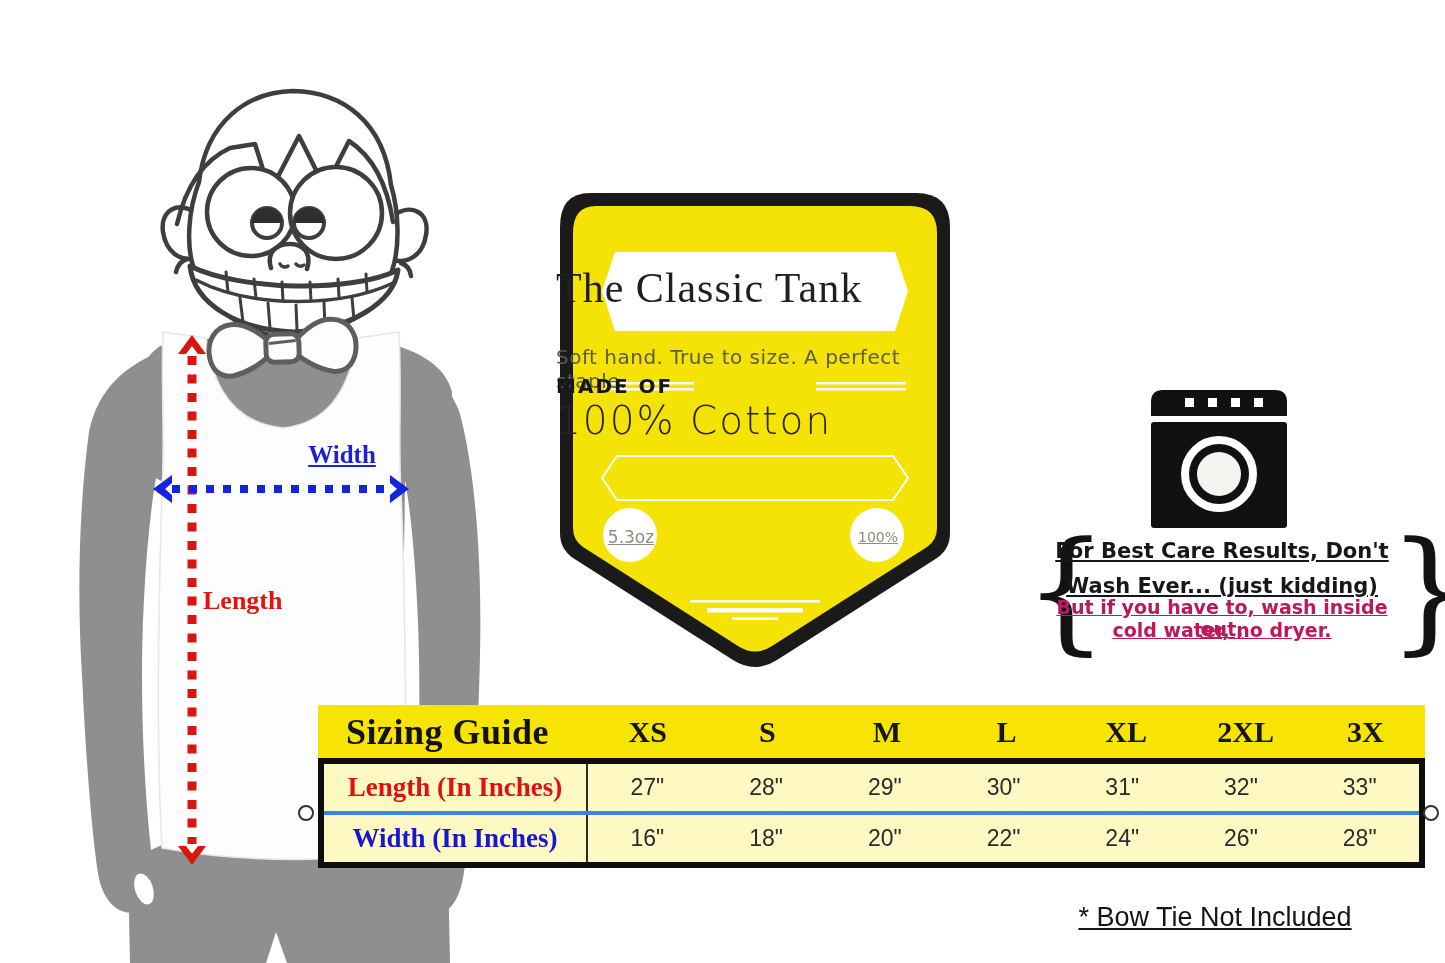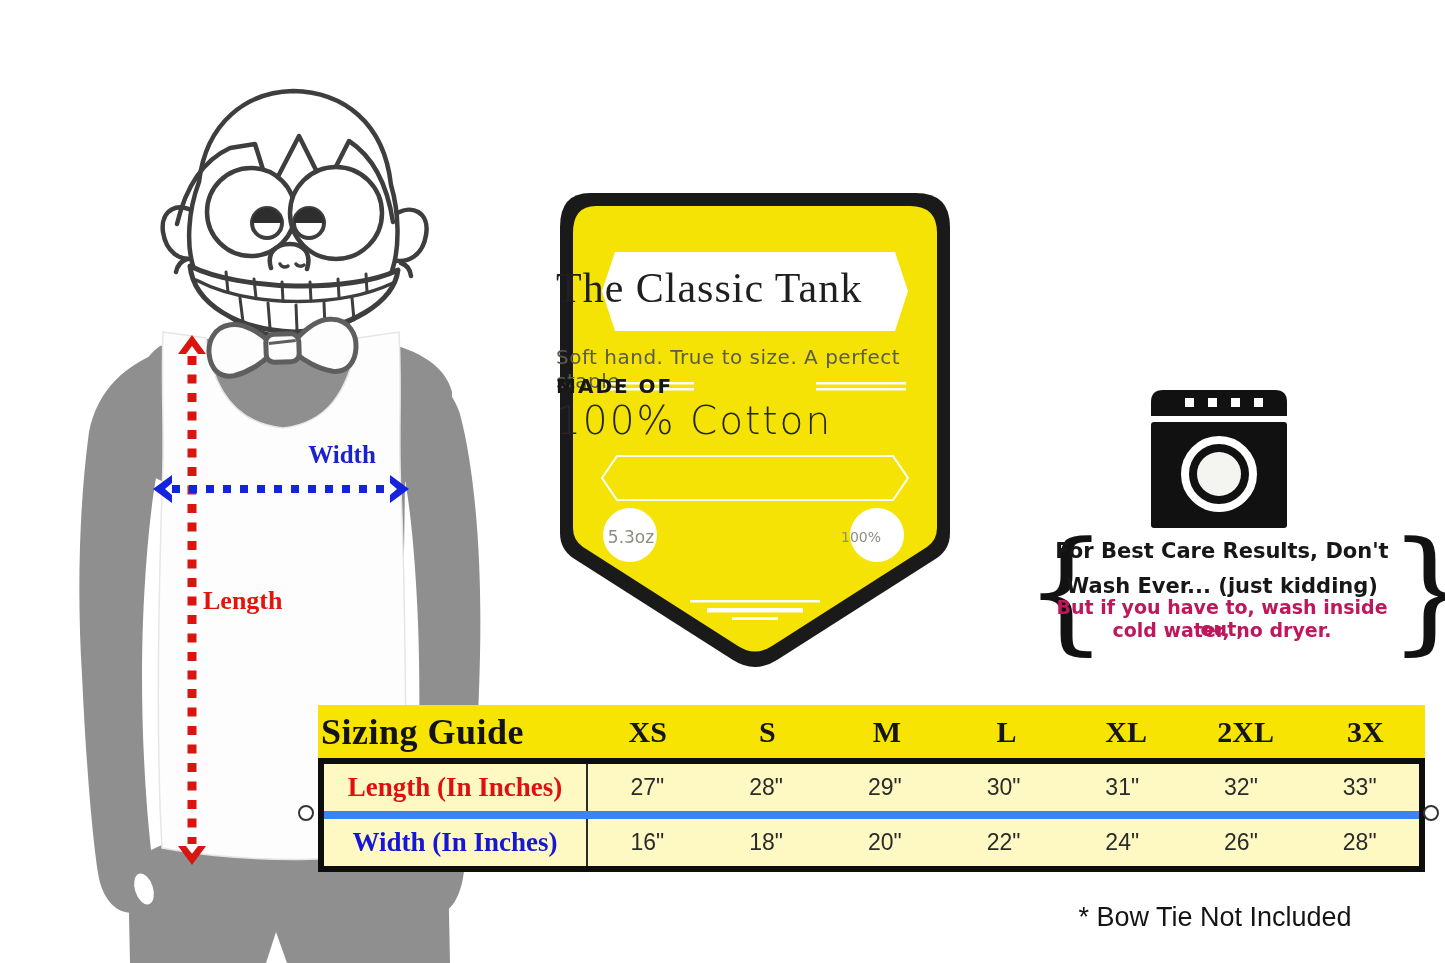--- a/index.html
+++ b/index.html
@@ -1,57 +1,57 @@
 <!DOCTYPE html>
 <html><head>
 <meta charset="utf-8">
 <style>
   html,body{margin:0;padding:0;background:#fff;}
   #stage{position:relative;width:1445px;height:963px;background:#ffffff;overflow:hidden;
          font-family:"Liberation Sans",sans-serif;}
   .abs{position:absolute;}
-  .ctr{text-align:center;}
+  .ctr{text-align:center;text-decoration:underline;}
 
   
   #width-label{left:282px;top:441px;width:120px;font:bold 25px "Liberation Serif",serif;color:#1b21cc;}
   #length-label{left:203px;top:586px;width:140px;font:bold 26px "Liberation Serif",serif;color:#e3140c;}
 
   
   #badge{left:556px;top:188px;width:398px;height:492px;}
   #badge svg{position:absolute;left:0;top:0;}
   .badge-text{position:absolute;left:0;width:100%;}
   #badge-title{top:76px;font:42px "Liberation Serif",serif;color:#1f1f1f;letter-spacing:1px;}
   #badge-subtitle{top:157px;font:20px "DejaVu Sans",sans-serif;color:#5a5a4e;letter-spacing:.5px;}
   #made-of{top:186px;font:bold 20px "DejaVu Sans",sans-serif;color:#161616;letter-spacing:2px;}
   #material{top:210px;font:39px "DejaVu Sans",sans-serif;font-weight:300;color:#262626;letter-spacing:2px;}
   #fit-label{top:272px;font:bold 29px "DejaVu Sans",sans-serif;color:#191919;letter-spacing:1px;}
   #weight-circle-text{left:47px;top:339px;width:56px;font:17px "DejaVu Sans",sans-serif;color:#8d8d80;}
-  #percent-circle-text{left:277px;top:341px;width:56px;font:14px "DejaVu Sans",sans-serif;color:#8d8d80;}
+  #percent-circle-text{left:294px;top:341px;width:56px;font:14px "DejaVu Sans",sans-serif;color:#8d8d80;}
 
   
   .brace{font-family:"DejaVu Serif",serif;font-size:132px;color:#121212;line-height:1;}
   #brace-left{left:1024px;top:524px;}
   #brace-right{left:1388px;top:524px;}
   #care-headline-1,#care-headline-2{left:1052px;width:340px;font:bold 21px "DejaVu Sans",sans-serif;color:#171717;}
   #care-headline-1{top:539px;}
   #care-headline-2{top:538px;margin-top:36px;}
   #care-note-1,#care-note-2{left:1052px;width:340px;font:bold 19px "DejaVu Sans",sans-serif;color:#be185d;}
   #care-note-1{top:596px;}
   #care-note-2{top:619px;}
 
   
   #sizing-table{left:318px;top:705px;width:1107px;}
   #table-header{display:flex;height:53px;background:#F8E403;align-items:center;}
-  #sizing-guide-title{width:270px;padding-left:3px;box-sizing:border-box;
+  #sizing-guide-title{width:270px;padding-left:28px;box-sizing:border-box;
       font:bold 36px "Liberation Serif",serif;color:#121219;letter-spacing:.5px;}
   #col-headers{flex:1;display:flex;}
   .t-col{flex:1;text-align:center;font:bold 30px "Liberation Serif",serif;color:#15151c;}
   #table-body{border:6px solid #0d0d0d;background:#fef9c3;}
   .t-row{display:flex;height:47px;align-items:center;}
-  .t-row + .t-row{border-top:8px solid #3b82f6;}
+  .t-row + .t-row{border-top:4px solid #3b82f6;}
   .t-label{width:262px;text-align:center;font:bold 27px "Liberation Serif",serif;
       border-right:2px solid #2b2b2b;align-self:stretch;display:flex;align-items:center;justify-content:center;}
   .t-cell{flex:1;text-align:center;font:23px "Liberation Sans",sans-serif;color:#2b2b2b;}
   .pin{position:absolute;width:12px;height:12px;border:2px solid #333;border-radius:50%;background:#fff;top:100px;}
   #pin-left{left:-20px;}
   #pin-right{right:-14px;}
 
   
   #footnote{left:1015px;top:902px;width:400px;font:27px "Liberation Sans",sans-serif;color:#141414;}
 </style>

